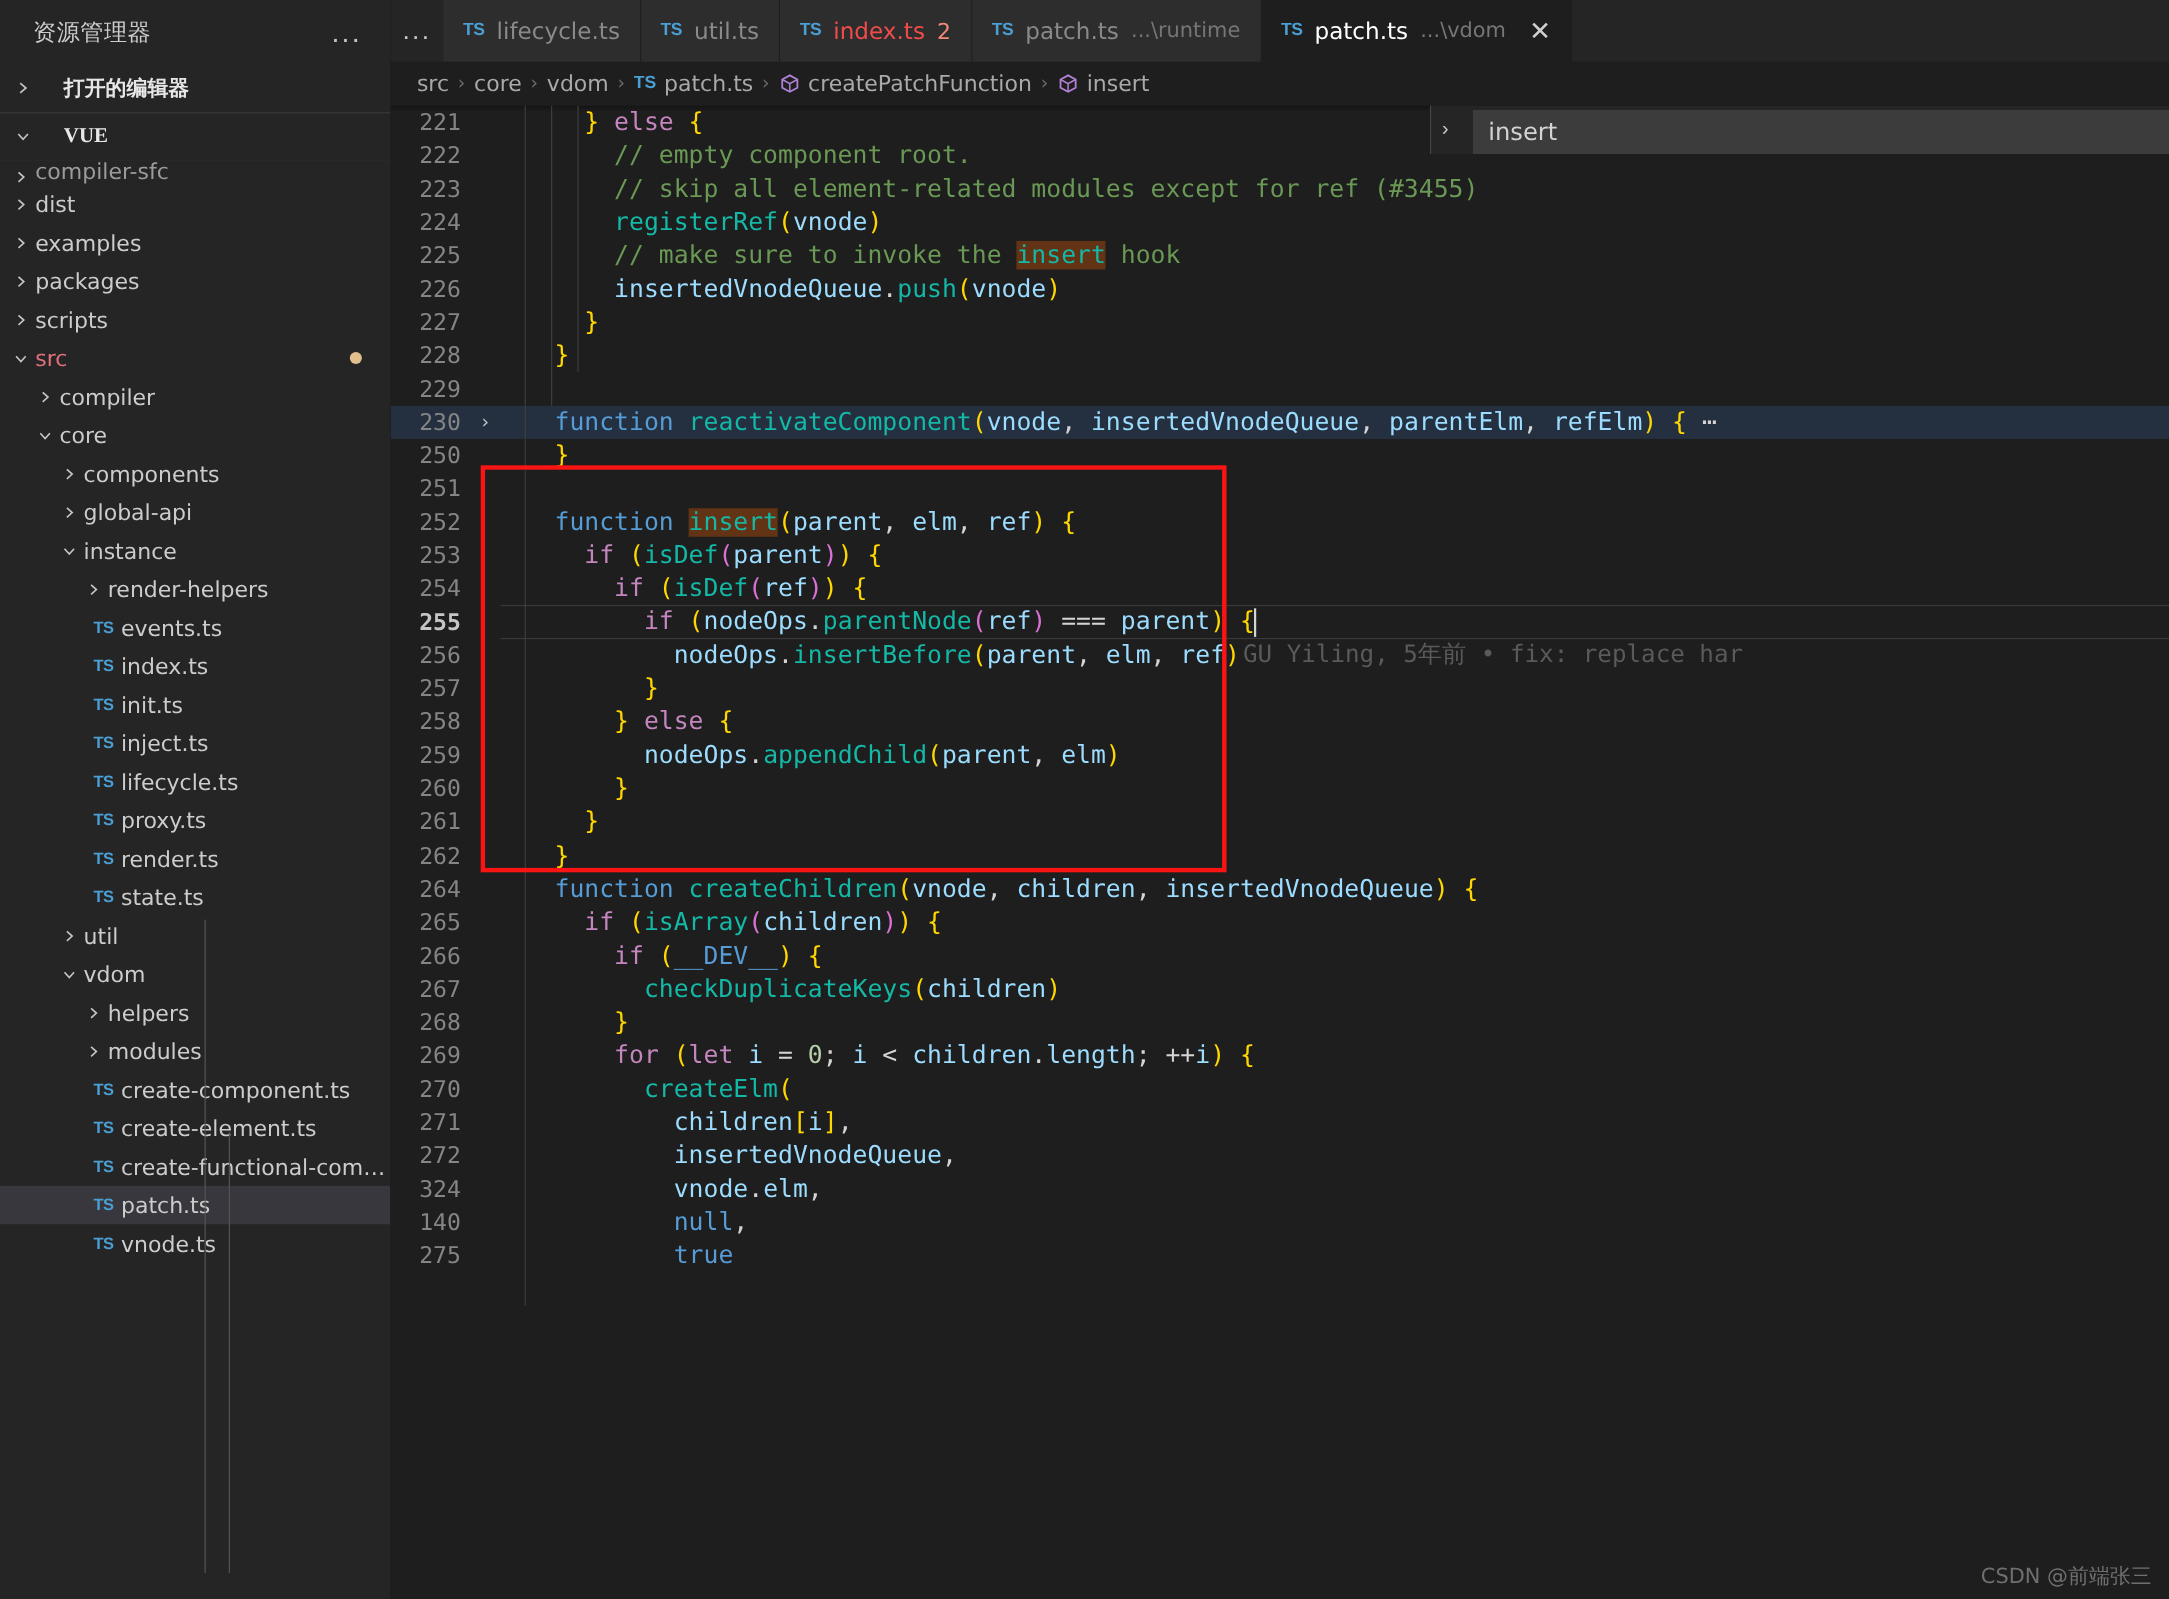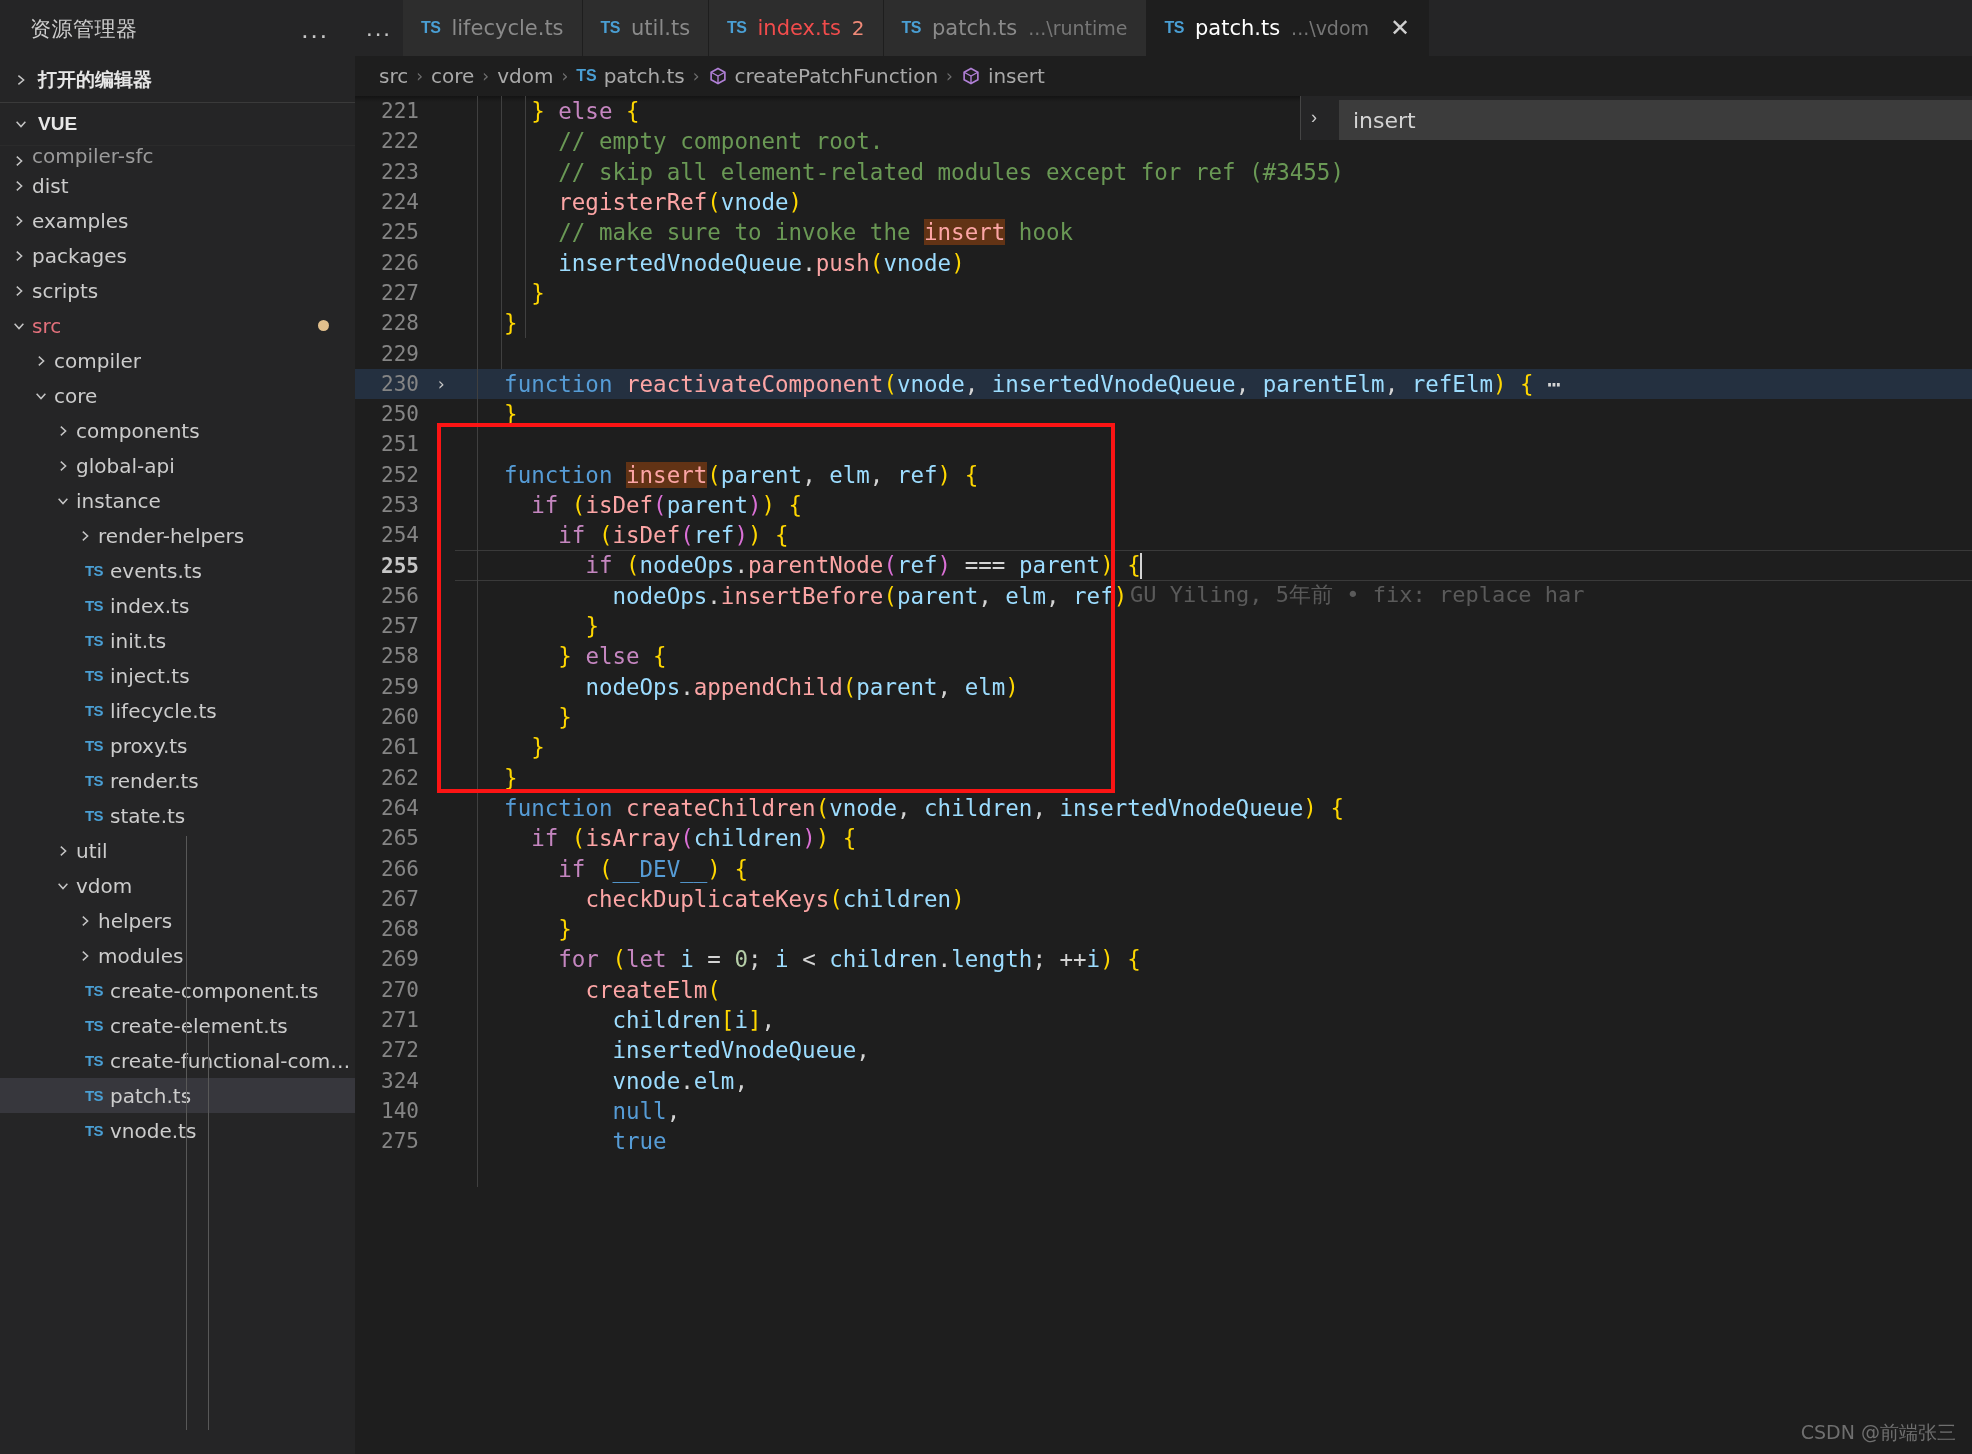--- a/index.html
+++ b/index.html
@@ -21,23 +21,23 @@
   .sb-title {
     height: 58px; display: flex; align-items: center;
     padding: 0 26px 0 30px; justify-content: space-between;
   }
   .sb-title-text {
     font-size: 21px; color: #cccccc; letter-spacing: .5px;
     font-family: "DejaVu Sans", sans-serif;
   }
   .sb-dots { color: #c5c5c5; font-size: 26px; line-height: 10px; letter-spacing: 2px; cursor: default;}
   .sb-section {
-    height: 44px; display: flex; align-items: center; gap: 4px;
+    height: 44px; display: flex; align-items: center; gap: 24px;
     padding-left: 8px; font-size: 19px; font-weight: bold; color: #e7e7e7;
-    font-family: Liberation Sans, sans-serif;
+    font-family: Liberation Serif, serif;
   }
   .sb-section.vue { border-top: 1px solid #3a3a3a; border-bottom: 1px solid #2b2b2b; color:#e7e7e7;}
   .chev { width: 26px; text-align: center; color: #c5c5c5; font-size: 17px; flex: 0 0 26px;}
   .chev svg { display:block; margin: 0 auto; }
   .tree {
     flex: 1 1 auto; position: relative; overflow: hidden; padding-top: 0;
   }
   .row {
     height: 35px; display: flex; align-items: center;
     font-size: 20px; color: #cccccc; white-space: nowrap;
@@ -109,21 +109,21 @@
   .code { padding-left: 22px; position: relative; }
   .line.hl { background: #243040; }
   .line.curline::after {
     content:""; position:absolute; left:100px; right:0; top:0; bottom:0;
     border-top:1px solid #3a3a3a; border-bottom:1px solid #3a3a3a; pointer-events:none;
   }
 
   
   .kw   { color: #c586c0; }
   .kw2  { color: #569cd6; }
-  .fn   { color: #fca5a5; text-align: center; }
+  .fn   { color: #14b8a6; text-align: center; }
   .var  { color: #9cdcfe; }
   .cmt  { color: #6a9955; }
   .pun  { color: #d4d4d4; }
   .num  { color: #b5cea8; }
   .cnst { color: #569cd6; }
   .bk1  { color: #ffd700; }
   .bk2  { color: #da70d6; }
   .hlw  { background: #623315; }
 
   .indentguide { position:absolute; top:0; bottom:0; width:1px; background:#404040; }

